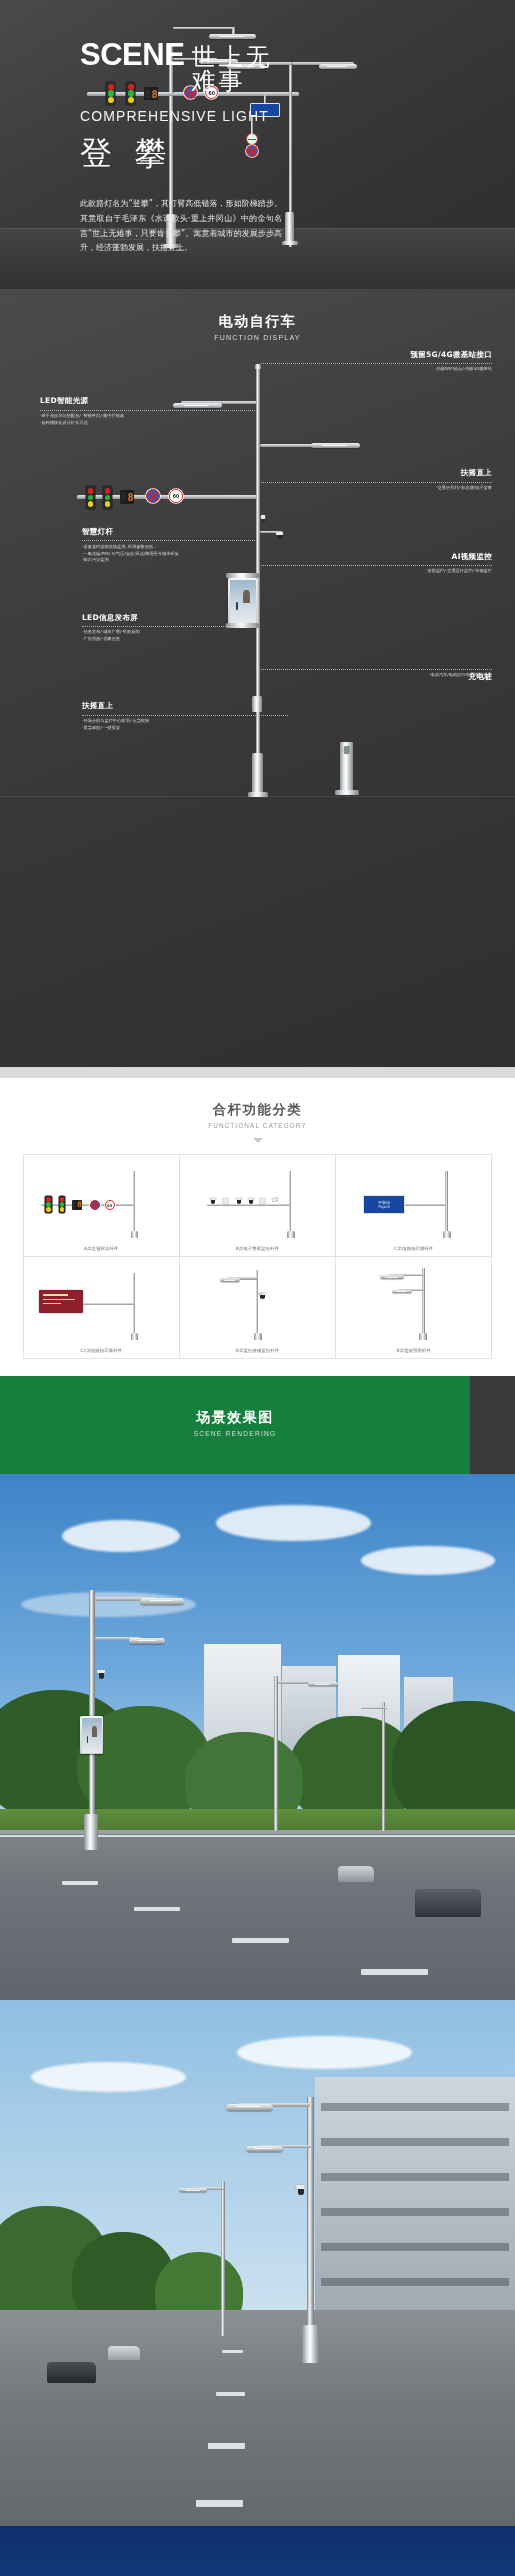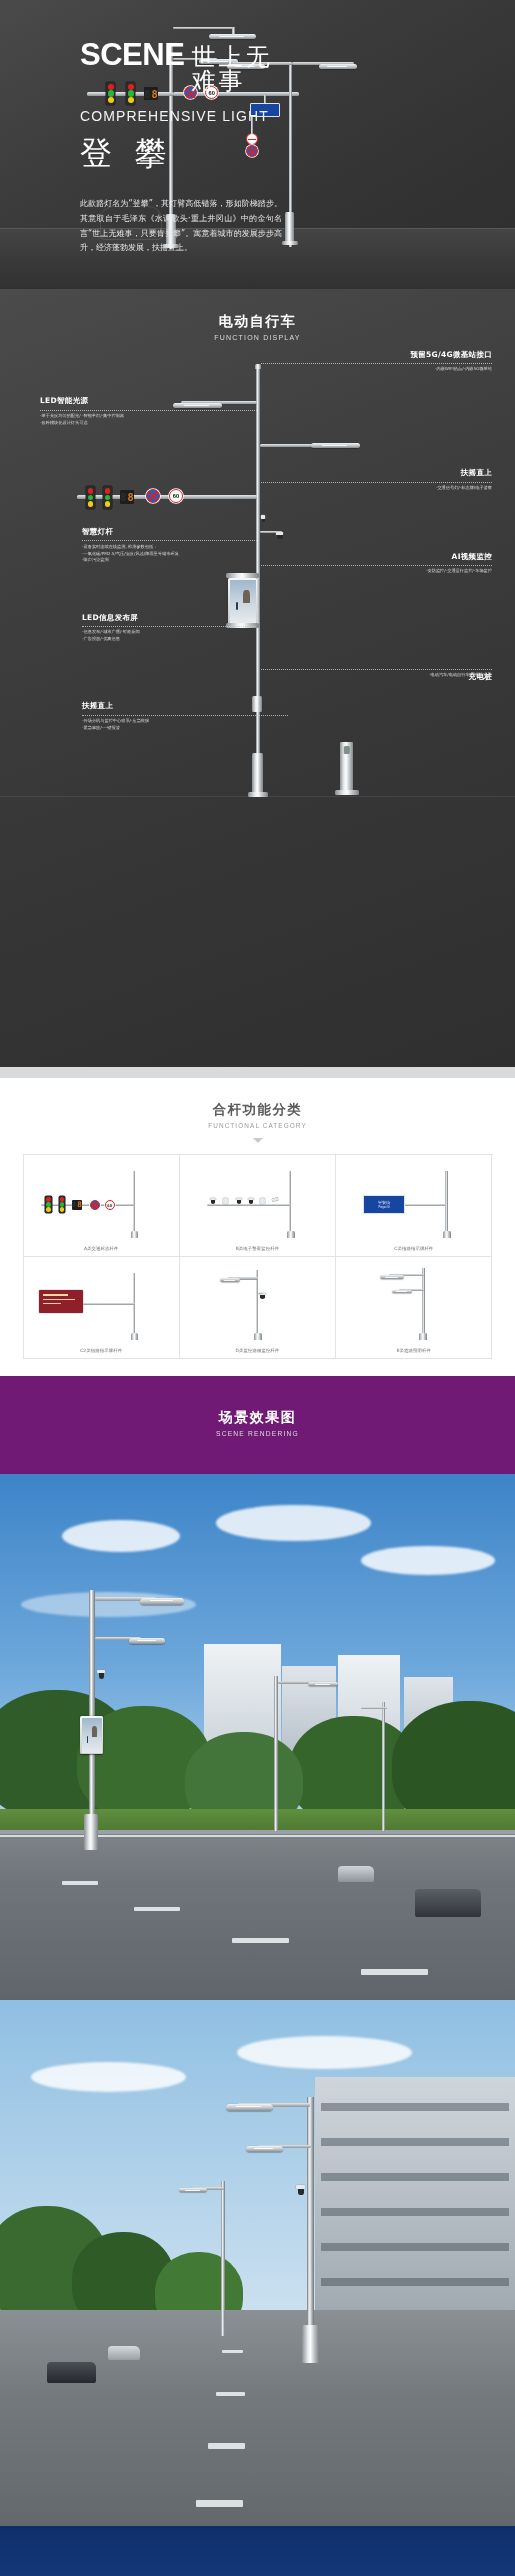--- a/index.html
+++ b/index.html
@@ -146,21 +146,21 @@
             border-right:5.7px solid transparent;border-top:5.7px solid #c9c9c9;}
   .cat-grid{ width:470px; margin:11.3px auto 0; border-top:0.5px solid #e3e3e3; border-left:0.5px solid #e3e3e3;
              display:grid; grid-template-columns:repeat(3,1fr); }
   .cat-cell{ border-right:0.5px solid #e3e3e3; border-bottom:0.5px solid #e3e3e3; height:102px; position:relative;
              background:#fff; }
   .cat-art{ position:absolute; inset:0 0 17.5px 0; overflow:hidden;}
   .cat-cap{ position:absolute; left:0; right:0; bottom:4.6px; text-align:center; font-size:4.4px;
             color:#6a6a6a; letter-spacing:0.1px; font-family:"DejaVu Sans",sans-serif;}
 
   
-  .sec-scene-head{ width:515px; height:98px; background:#701a75; text-align:center;}
+  .sec-scene-head{ width:470px; height:98px; background:#15803d; text-align:center;}
   .sec-scene-head .inner{ padding-top:33px;}
   .sec-scene-head .cn{ font-size:14px; font-weight:700; letter-spacing:1.5px; font-family:"DejaVu Sans",sans-serif;}
   .sec-scene-head .en{ font-size:6.7px; letter-spacing:1.2px; font-weight:300; color:#dcdcdc; margin-top:3.1px;}
 
   .photo{ position:relative; width:515px; overflow:hidden; }
   .photo.p1{ height:526px; }
   .photo.p2{ height:526px; }
   .photo.p3{ height:526px; }
 
   

